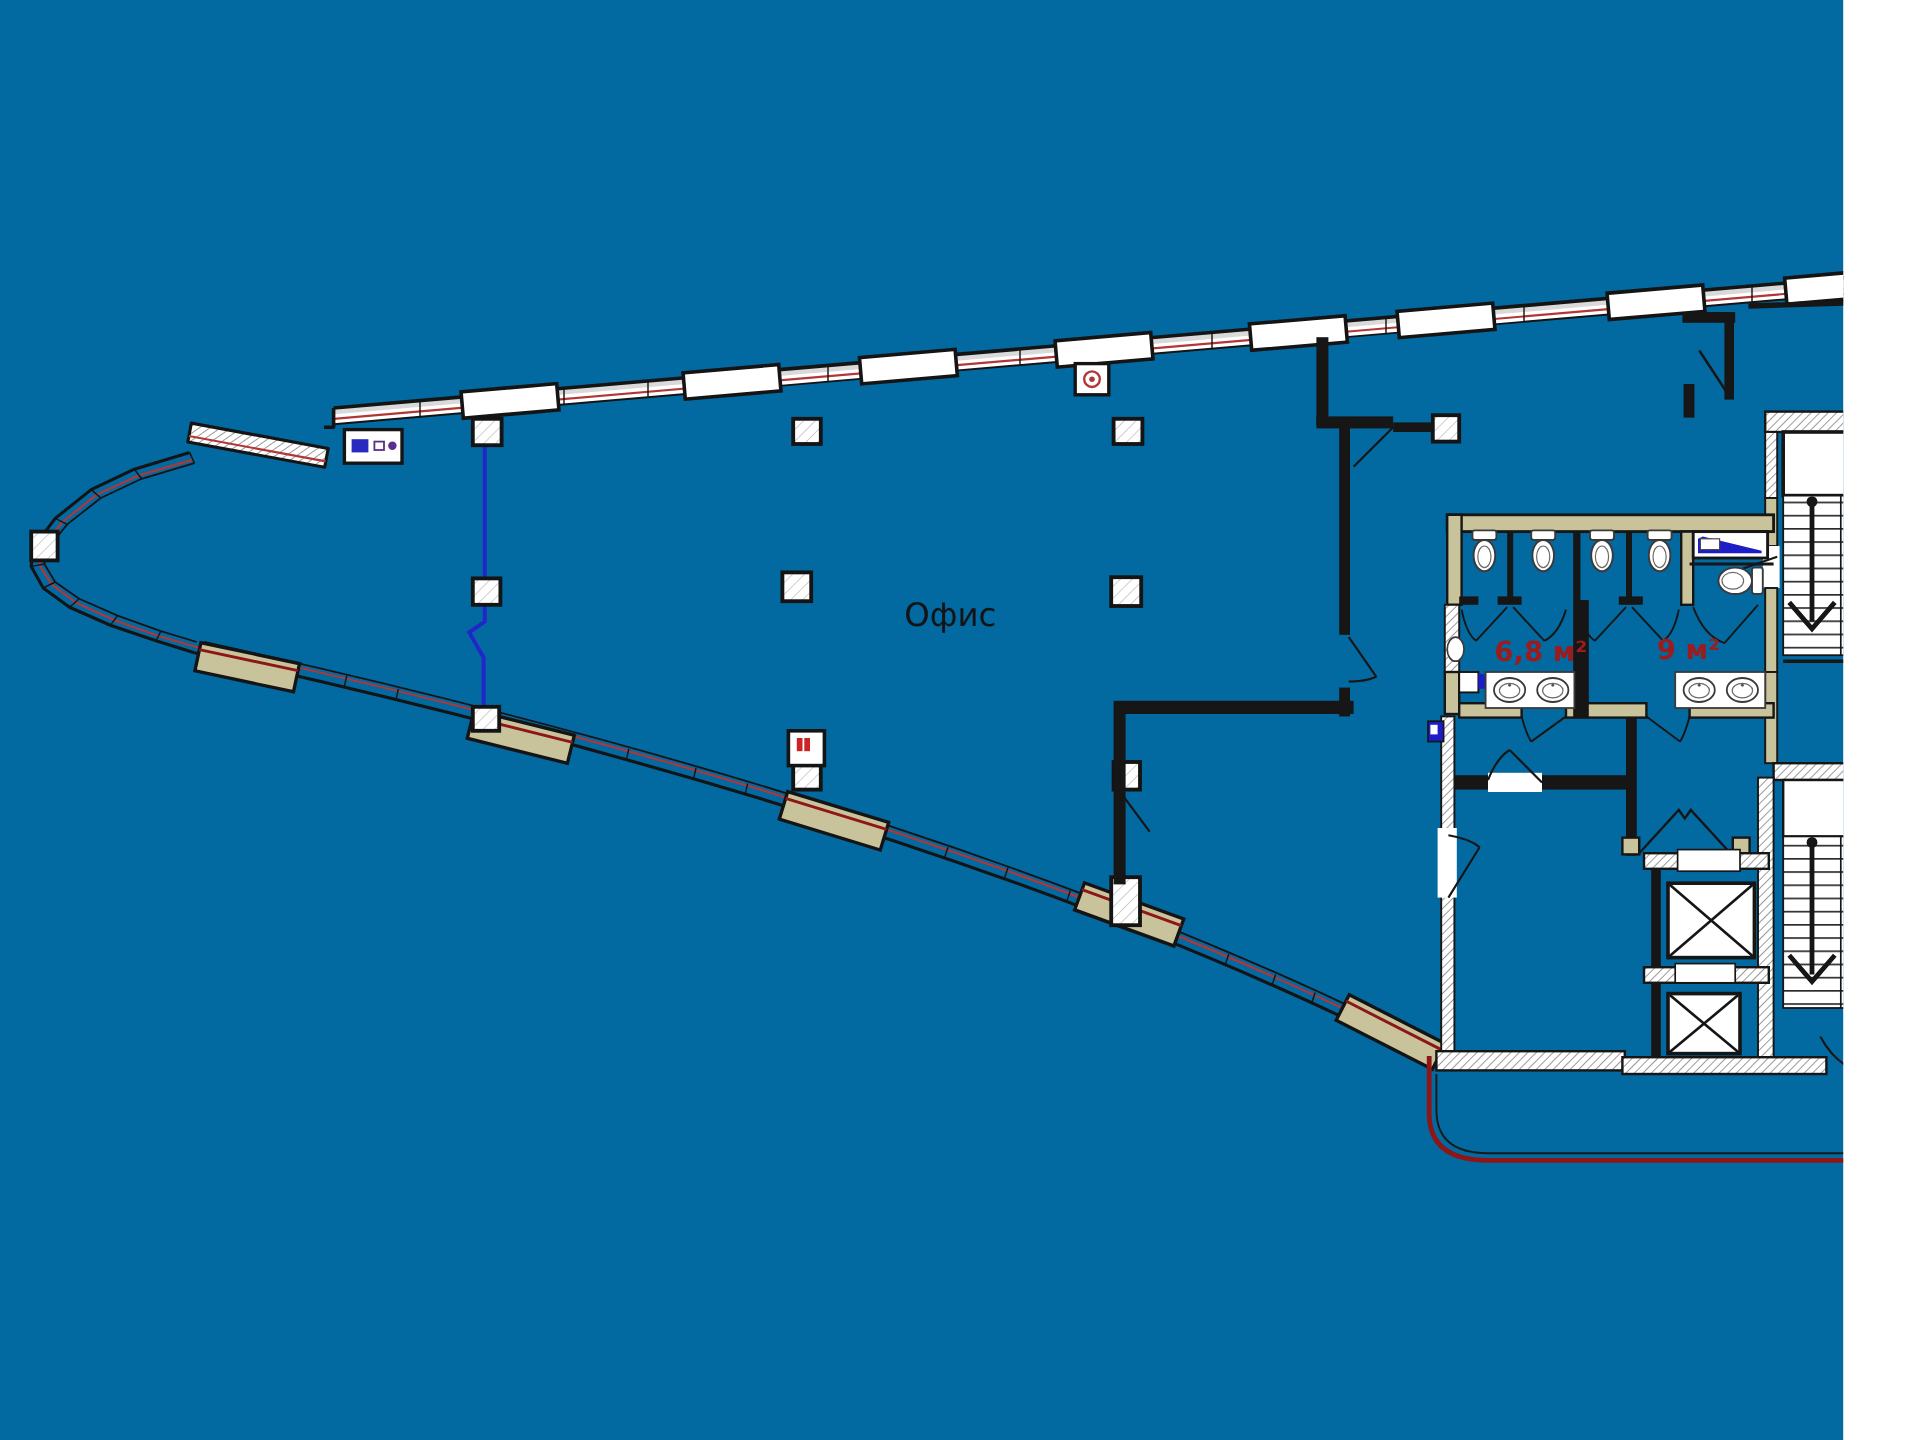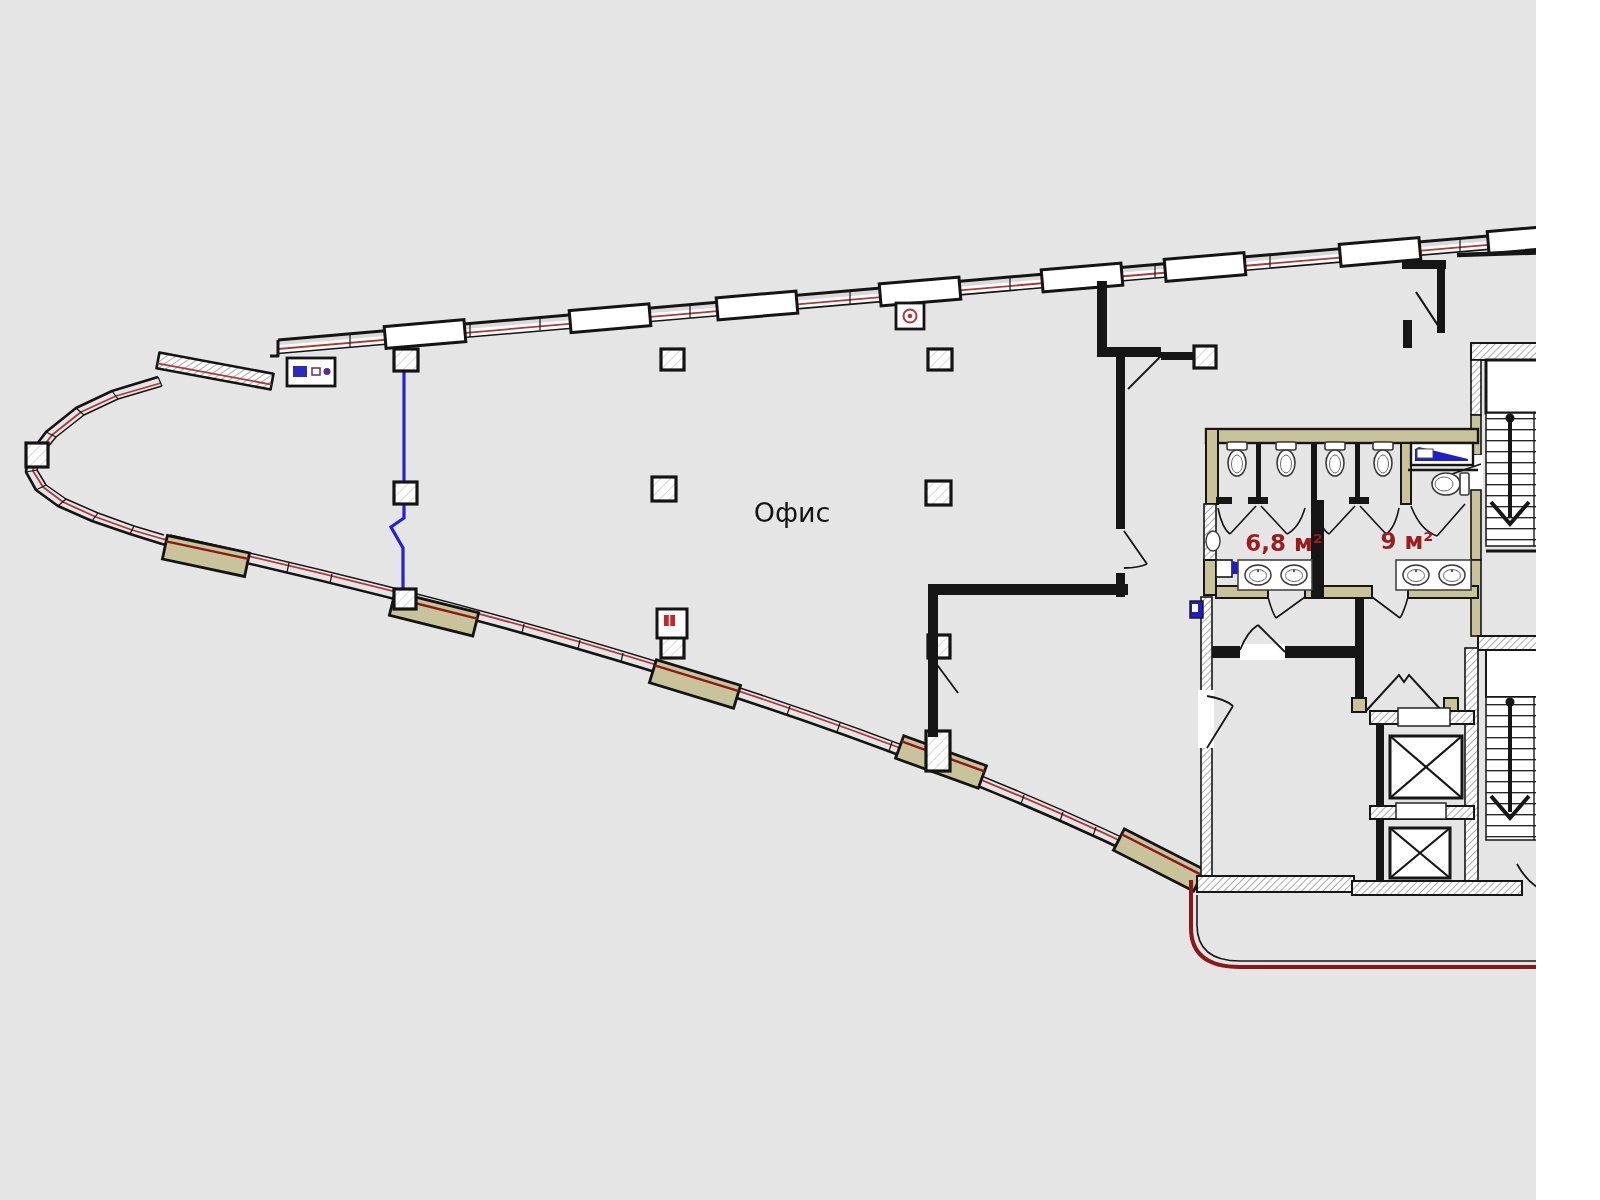--- a/index.html
+++ b/index.html
@@ -1,16 +1,16 @@
 <!DOCTYPE html>
 <html><head>
 <meta charset="utf-8">
 <style>
   html,body{margin:0;padding:0;background:#fff;}
-  .canvas{position:relative;width:1536px;height:1200px;background:#e5e5e5;overflow:hidden;
+  .canvas{position:relative;width:1536px;height:1200px;background:#0369a1;overflow:hidden;
           font-family:"DejaVu Sans","Liberation Sans",sans-serif;}
   svg{display:block}
   text{font-family:"DejaVu Sans","Liberation Sans",sans-serif;}
   .office-t{font-size:27px;fill:#141414;}
   .room-t{font-size:23px;font-weight:bold;fill:#9b1c1c;}
 </style>
 </head>
 <body>
 
 <div class="canvas">

